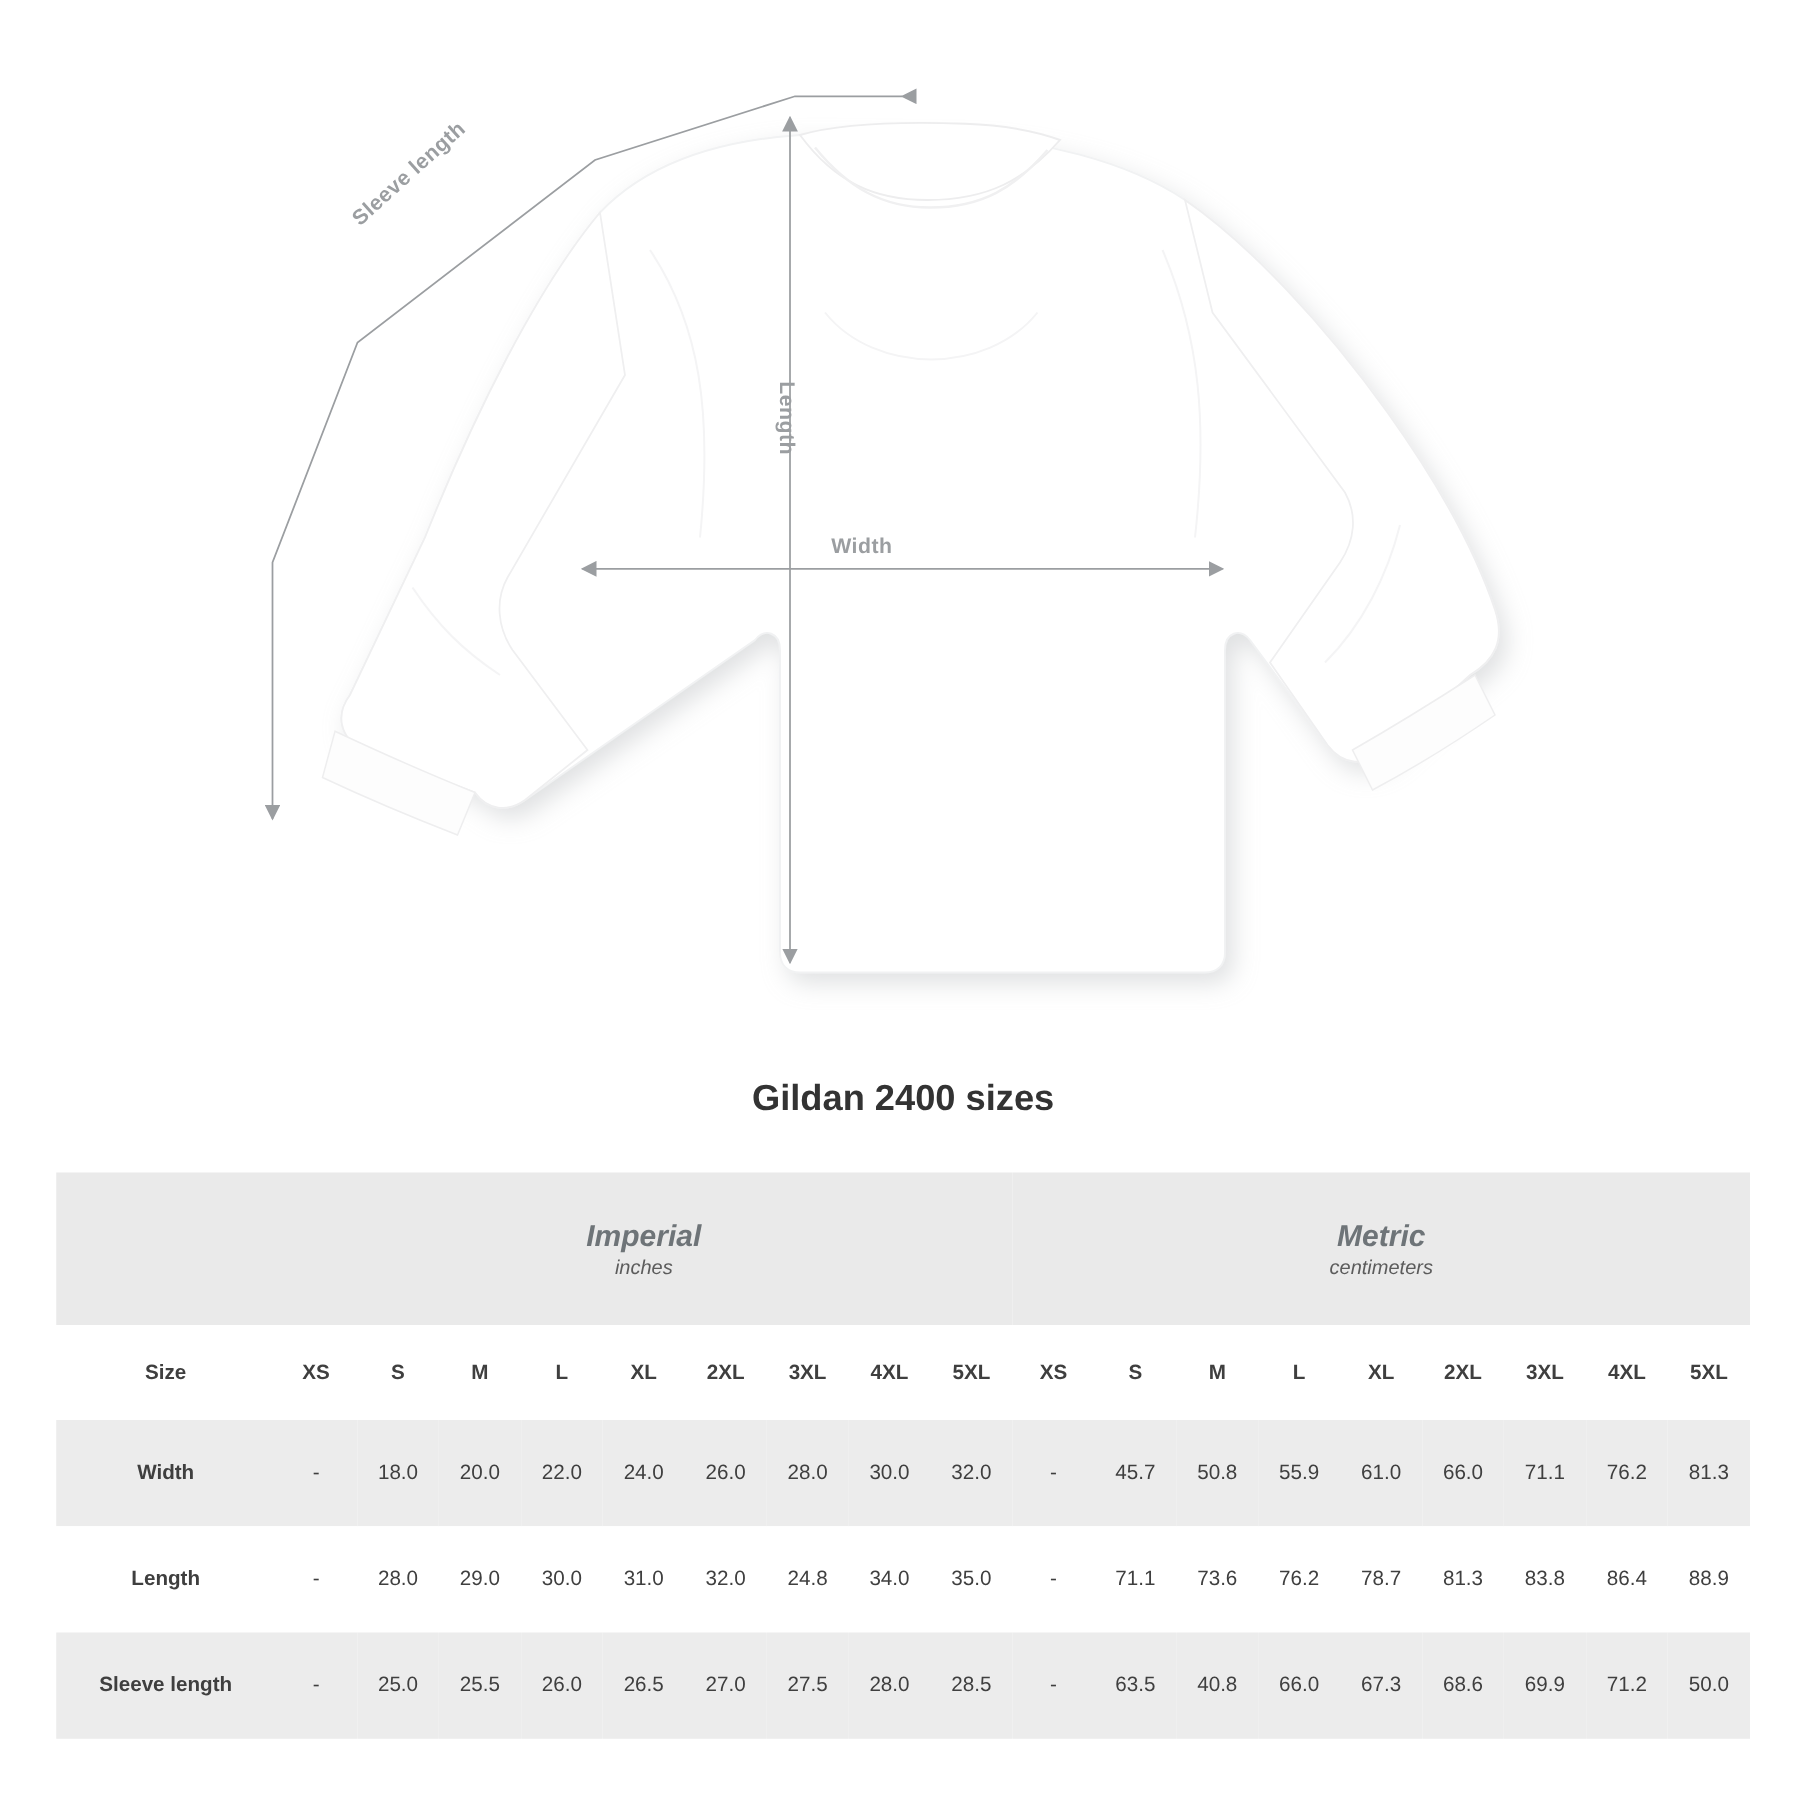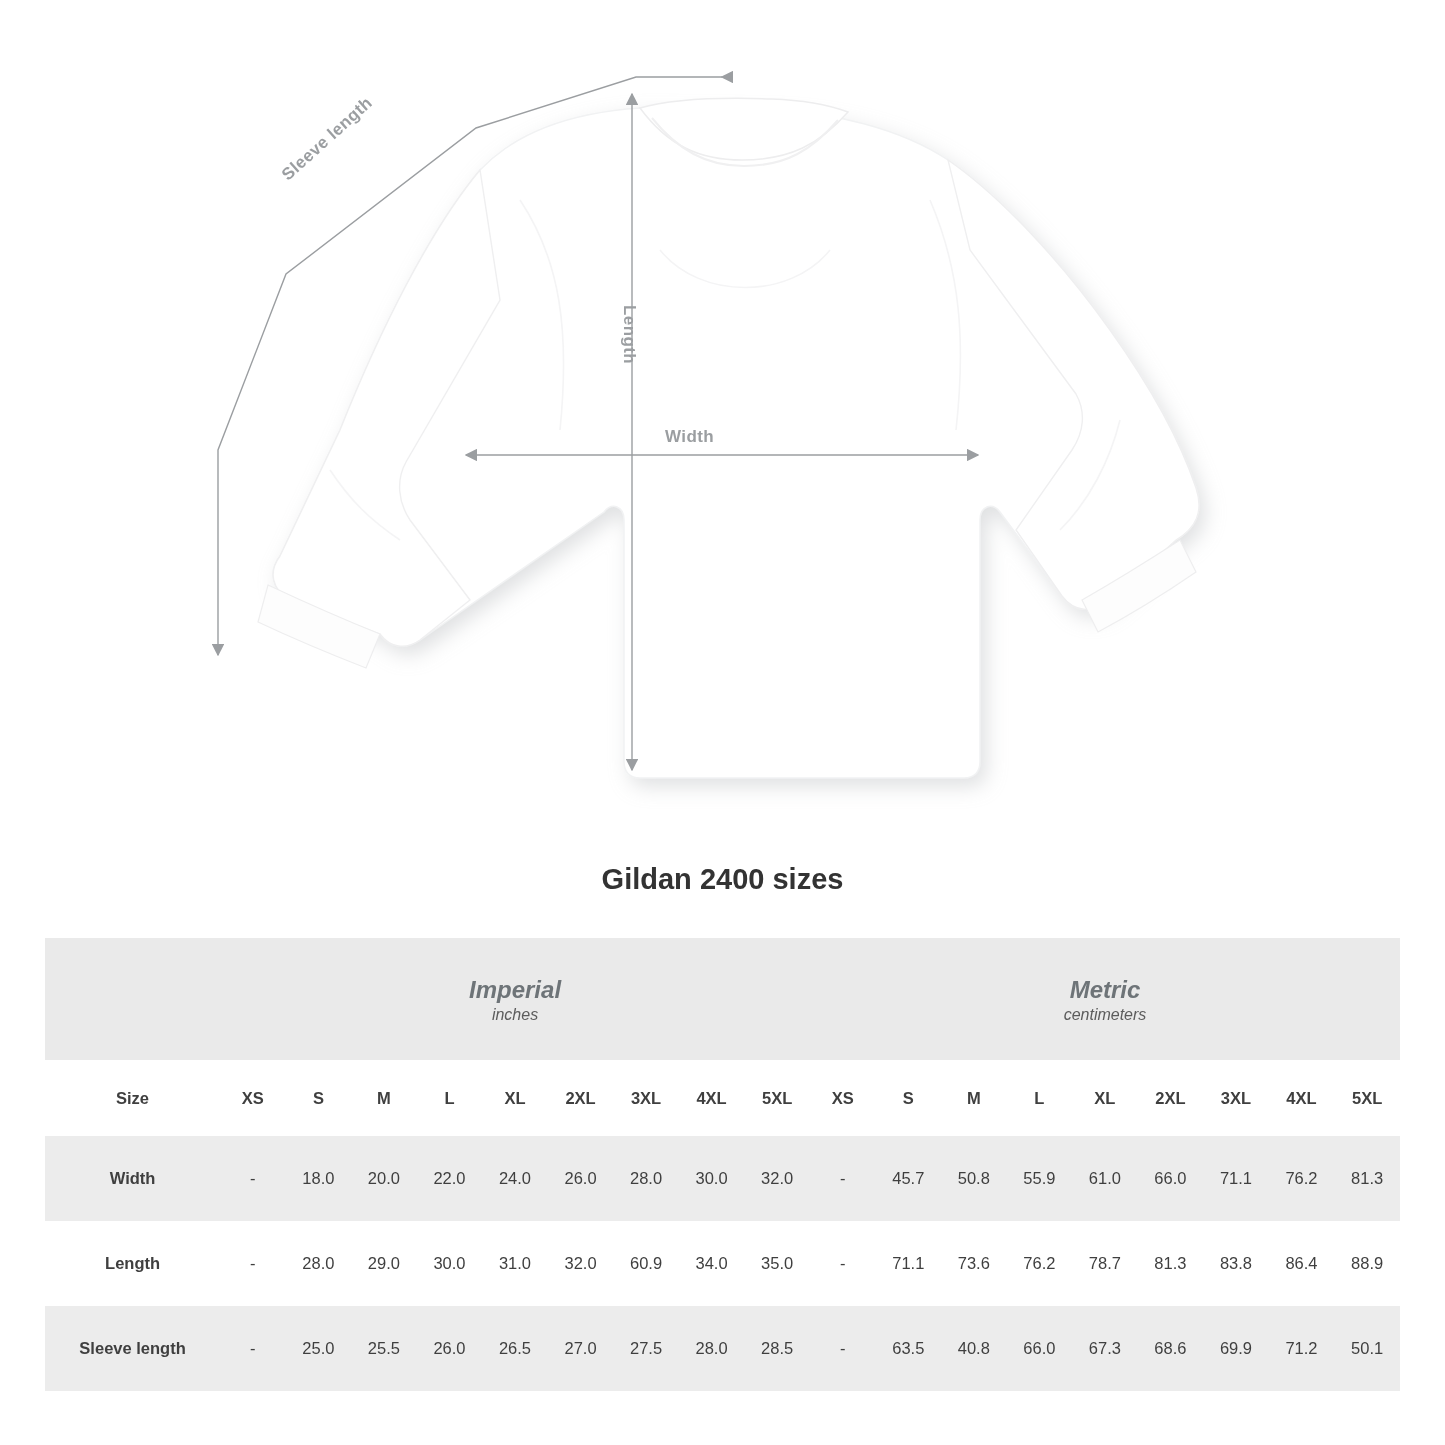--- a/index.html
+++ b/index.html
@@ -294,21 +294,21 @@
         </tr>
 
         <tr class="data-row row-plain">
           <td class="rowlabel">Length</td>
           <td class="cell">-</td>
           <td class="cell">28.0</td>
           <td class="cell">29.0</td>
           <td class="cell">30.0</td>
           <td class="cell">31.0</td>
           <td class="cell">32.0</td>
-          <td class="cell">60.9</td>
+          <td class="cell">24.8</td>
           <td class="cell">34.0</td>
           <td class="cell">35.0</td>
           <td class="cell">-</td>
           <td class="cell">71.1</td>
           <td class="cell">73.6</td>
           <td class="cell">76.2</td>
           <td class="cell">78.7</td>
           <td class="cell">81.3</td>
           <td class="cell">83.8</td>
           <td class="cell">86.4</td>
@@ -327,19 +327,19 @@
           <td class="cell">28.0</td>
           <td class="cell">28.5</td>
           <td class="cell">-</td>
           <td class="cell">63.5</td>
           <td class="cell">40.8</td>
           <td class="cell">66.0</td>
           <td class="cell">67.3</td>
           <td class="cell">68.6</td>
           <td class="cell">69.9</td>
           <td class="cell">71.2</td>
-          <td class="cell">50.1</td>
+          <td class="cell">50.0</td>
         </tr>
       </tbody>
     </table>
   </div>
 
 </div>
 
 </body></html>

